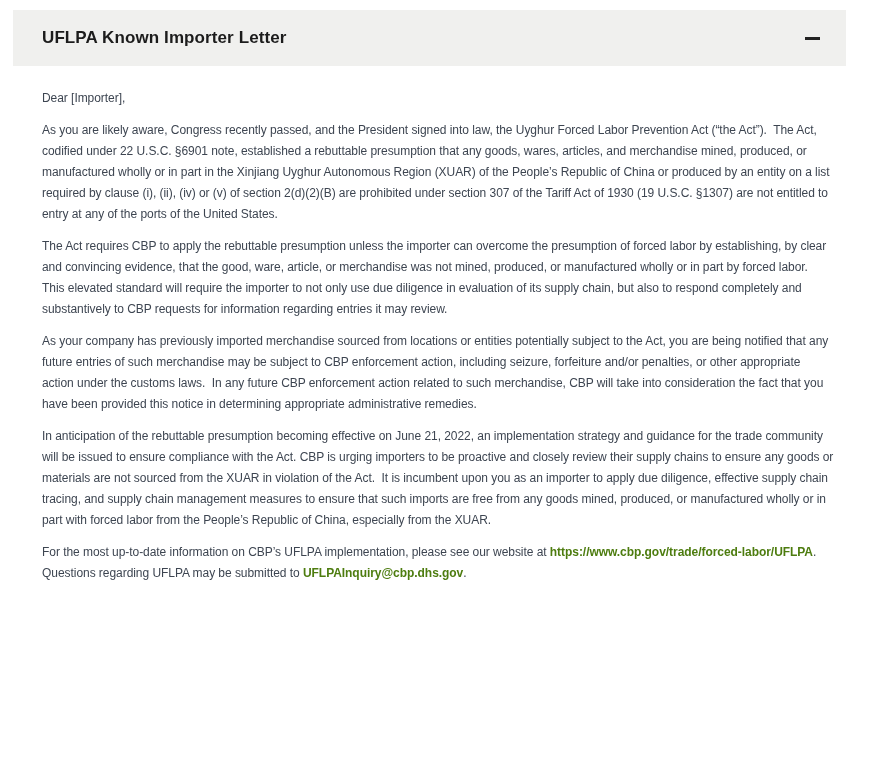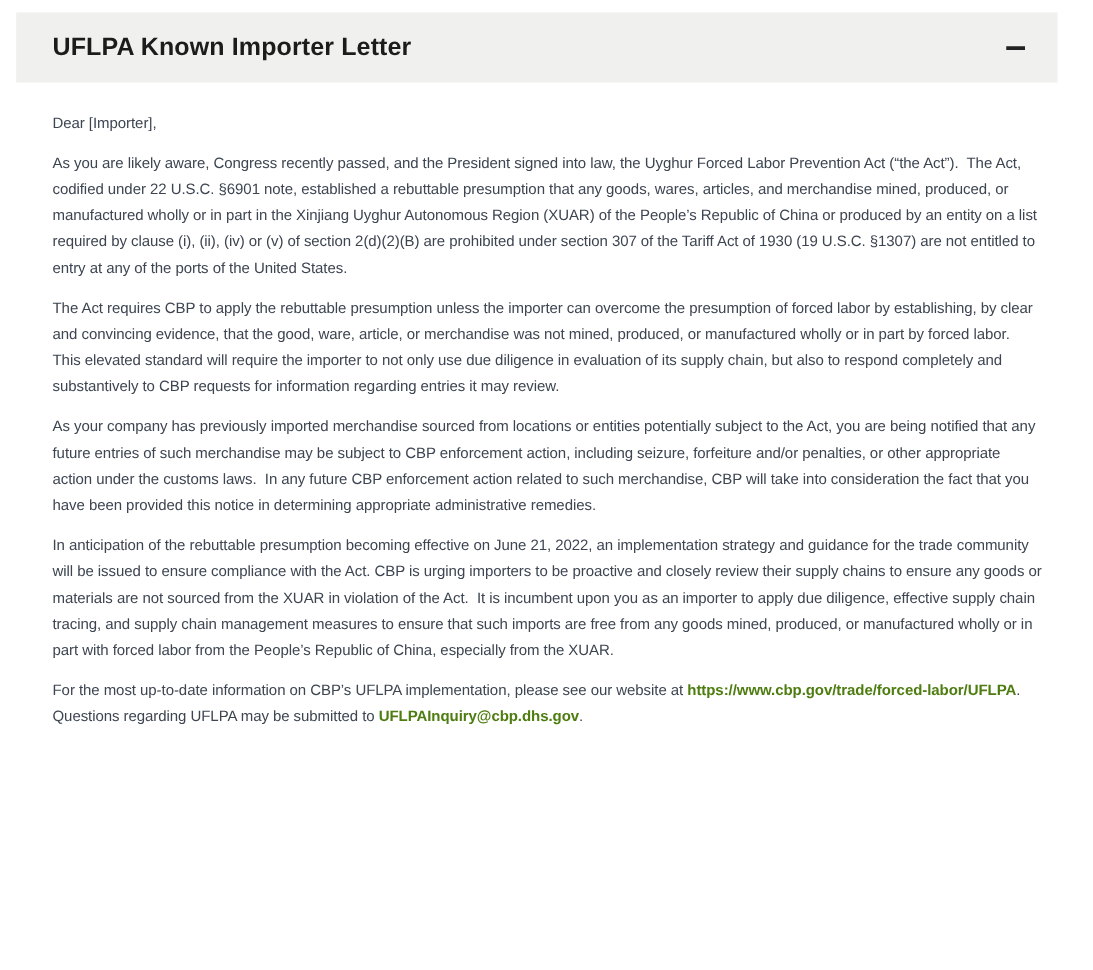--- a/index.html
+++ b/index.html
@@ -25,21 +25,21 @@
     display: flex;
     align-items: center;
     justify-content: space-between;
     padding: 0 26px 0 29px;
     cursor: pointer;
     border: none;
     width: 100%;
     text-align: left;
   }
   .accordion-title {
-    font-size: 20px;
+    font-size: 17px;
     font-weight: bold;
     color: #1c1c1c;
     letter-spacing: 0.1px;
   }
   .minus-icon {
     display: inline-block;
     width: 15px;
     height: 3px;
     background: #222222;
     flex: 0 0 auto;

